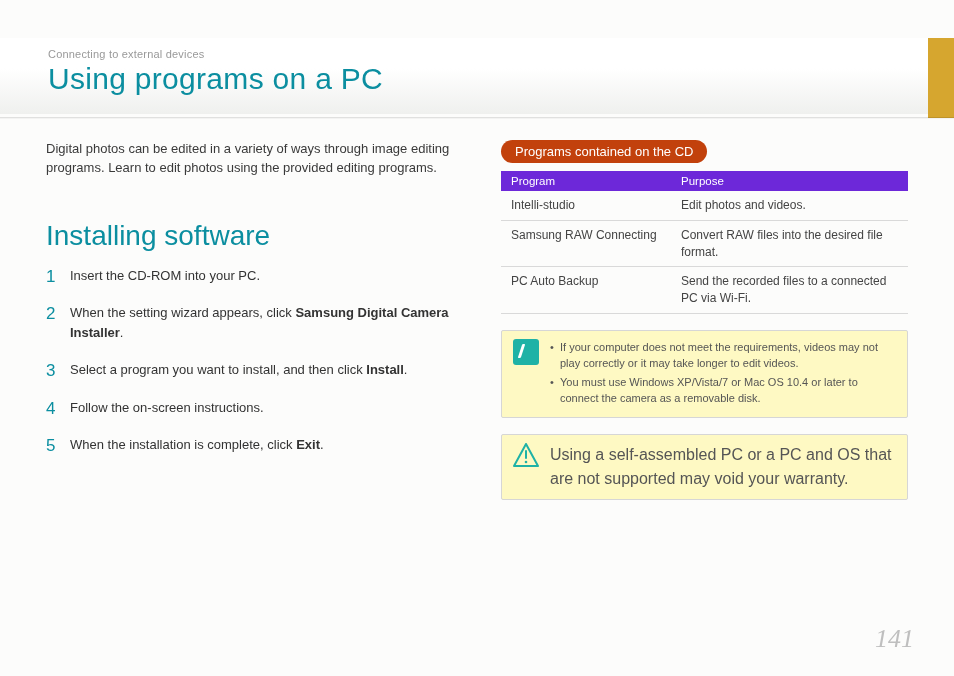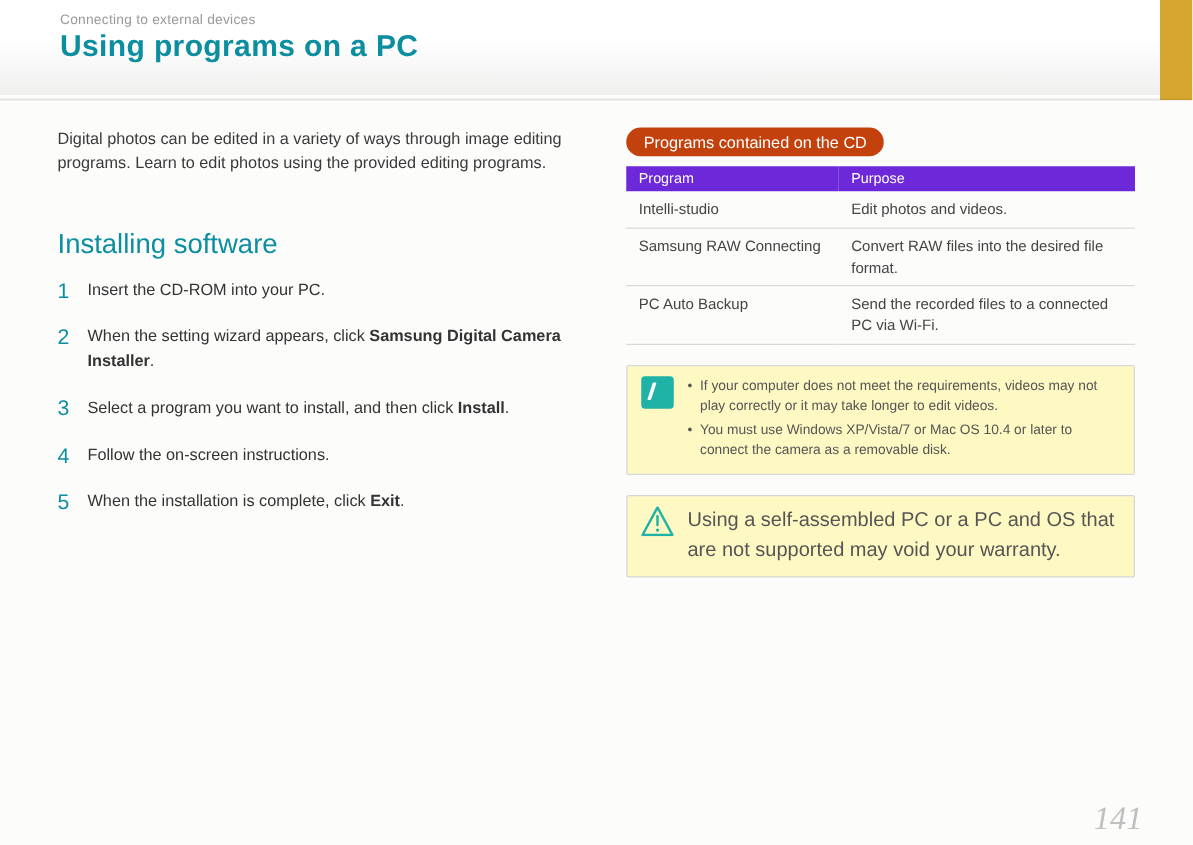--- a/index.html
+++ b/index.html
@@ -10,31 +10,32 @@
     background: #fcfcfb;
     color: #333;
     overflow: hidden;
     position: relative;
   }
   .header {
     position: relative;
     height: 76px;
     background: linear-gradient(180deg,#ffffff 0%, #ffffff 40%, #eff0ee 100%);
     padding: 10px 48px 0 48px;
+    margin-top: 38px;
   }
   .header .crumb {
     font-size: 11px;
     color: #999;
     font-weight: 300;
     letter-spacing: 0.2px;
   }
   .header .title {
-    font-size: 24px;
+    font-size: 30px;
     color: #0b8ea0;
-    font-weight: 700;
+    font-weight: 400;
     margin-top: 2px;
     letter-spacing: 0.3px;
   }
   .accent-bar {
     position: absolute;
     right: 0;
     top: 0;
     width: 26px;
     height: 80px;
     background: #d6a62f;
@@ -51,21 +52,21 @@
     padding: 26px 46px 0 46px;
     gap: 48px;
   }
   .col { flex: 1 1 0; min-width: 0; }
   .intro {
     font-size: 13px;
     color: #3a3a3a;
     line-height: 1.45;
   }
   .section-h {
-    font-size: 22px;
+    font-size: 28px;
     color: #0b8ea0;
     font-weight: 300;
     margin-top: 42px;
     margin-bottom: 14px;
   }
   ol.steps { list-style: none; counter-reset: step; }
   ol.steps li {
     counter-increment: step;
     position: relative;
     padding-left: 24px;
@@ -169,21 +170,21 @@
     color: #555;
   }
   .notebox .plain {
     font-size: 16px;
     color: #555;
     line-height: 1.5;
   }
   .page-num {
     position: absolute;
     right: 40px;
-    bottom: 6px;
+    bottom: 22px;
     font-size: 26px;
     font-style: italic;
     color: #bfbfbf;
     font-family: Georgia, "Times New Roman", serif;
     font-weight: 300;
   }
 </style>
 </head>
 <body>
 

